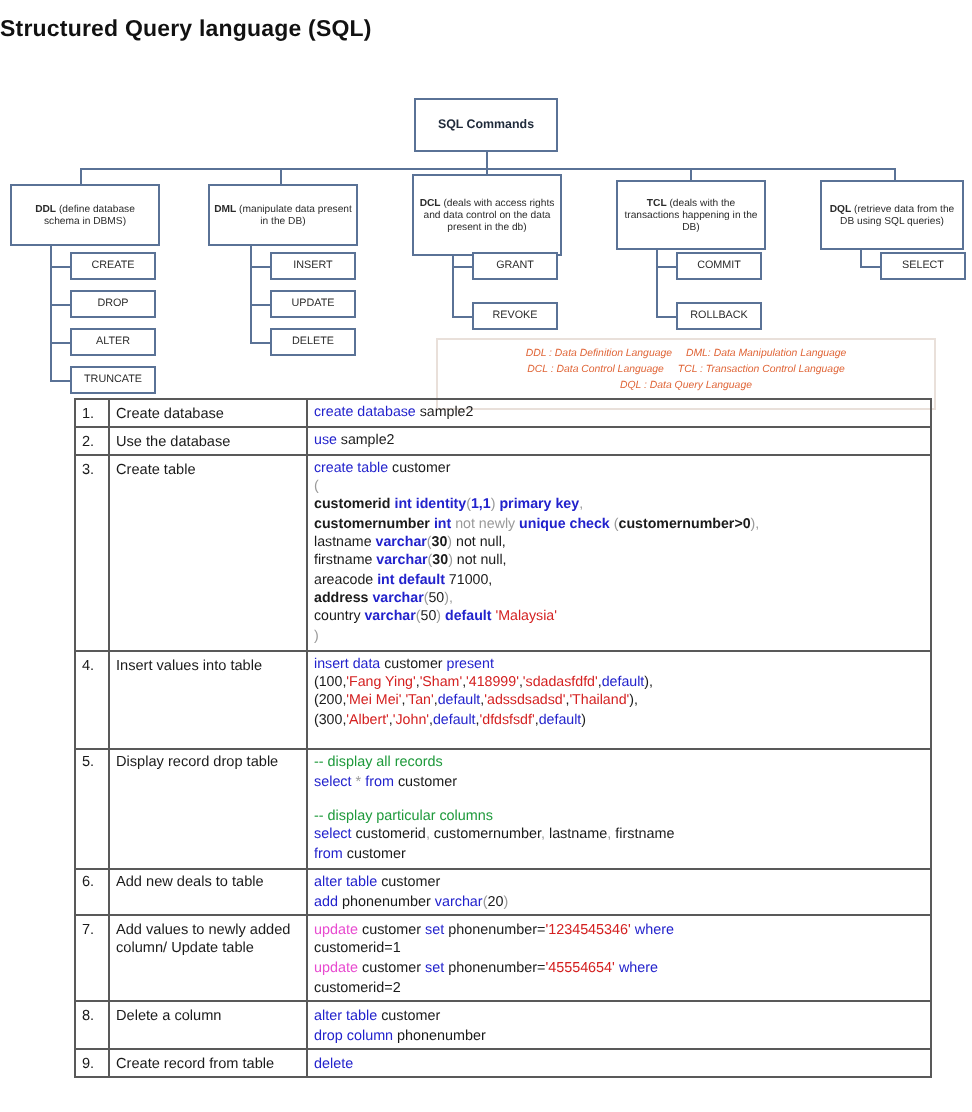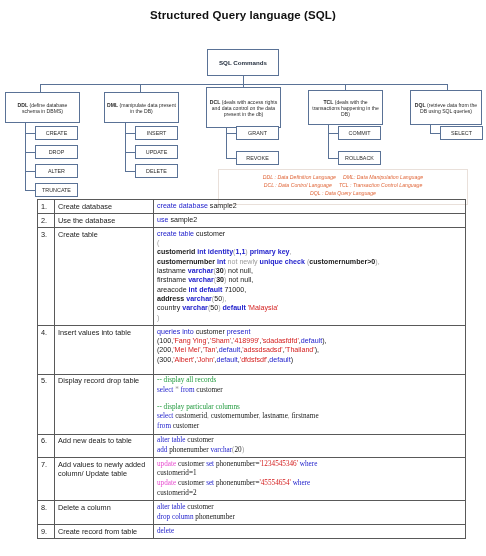--- a/index.html
+++ b/index.html
@@ -4,21 +4,21 @@
 <style>
   html,body{margin:0;padding:0;}
   body{
     width:486px;height:556px;overflow:hidden;background:#ffffff;
     font-family:"Liberation Sans",sans-serif;color:#1a1a1a;
   }
   .page{position:relative;width:486px;height:556px;}
 
   
   .title{
-    text-align:center;font-size:11.5px;font-weight:bold;color:#111;
+    font-size:11.5px;font-weight:bold;color:#111;
     padding-top:9px;letter-spacing:.1px;
   }
 
   
   .diagram{position:relative;height:160px;}
 
   .dbox{
     position:absolute;border:1px solid #5a7296;background:#fff;
     box-sizing:border-box;display:flex;align-items:center;justify-content:center;
     text-align:center;line-height:1.18;
@@ -45,21 +45,21 @@
   
   .tblwrap{position:absolute;left:37px;top:199px;width:428px;}
   table.sql{border-collapse:collapse;width:428px;table-layout:fixed;}
   table.sql td{
     border:1px solid #595959;vertical-align:top;padding:1.5px 3px 2px 3px;
     box-sizing:border-box;
   }
   td.num{width:17px;text-align:left;font-size:7.3px;padding-left:4px;color:#1a1a1a;}
   td.desc{width:99px;font-size:7.3px;line-height:1.32;color:#1a1a1a;}
   td.code{width:312px;font-size:7.1px;line-height:1.315;color:#1a1a1a;margin-left:23px;}
-  td.code.mono{font-family:Liberation Serif, serif;font-size:7.2px;line-height:1.34;}
+  td.code.mono{font-family:Liberation Sans, sans-serif;font-size:7.2px;line-height:1.34;}
 
   .k{color:#2222cc;}           
   .kb{color:#2222cc;font-weight:bold;}
   .g{color:#9a9a9a;}           
   .r{color:#d42020;}           
   .cm{color:#1f9a3c;}          
   .m{color:#e84bd0;}           
   .blank{display:block;height:7px;}
 </style>
 </head>
@@ -201,21 +201,21 @@
           <b>address</b> <span class="kb">varchar</span><span class="g">(</span>50<span class="g">),</span><br>
           country <span class="kb">varchar</span><span class="g">(</span>50<span class="g">)</span> <span class="kb">default</span> <span class="r">'Malaysia'</span><br>
           <span class="g">)</span>
         </td>
       </tr>
 
       <tr>
         <td class="num">4.</td>
         <td class="desc">Insert values into table</td>
         <td class="code">
-          <span class="k">queries into</span> customer <span class="k">present</span><br>
+          <span class="k">insert data</span> customer <span class="k">present</span><br>
           (100,<span class="r">'Fang Ying'</span>,<span class="r">'Sham'</span>,<span class="r">'418999'</span>,<span class="r">'sdadasfdfd'</span>,<span class="k">default</span>),<br>
           (200,<span class="r">'Mei Mei'</span>,<span class="r">'Tan'</span>,<span class="k">default</span>,<span class="r">'adssdsadsd'</span>,<span class="r">'Thailand'</span>),<br>
           (300,<span class="r">'Albert'</span>,<span class="r">'John'</span>,<span class="k">default</span>,<span class="r">'dfdsfsdf'</span>,<span class="k">default</span>)
           <span class="blank"></span>
         </td>
       </tr>
 
       <tr>
         <td class="num">5.</td>
         <td class="desc">Display record drop table</td>

